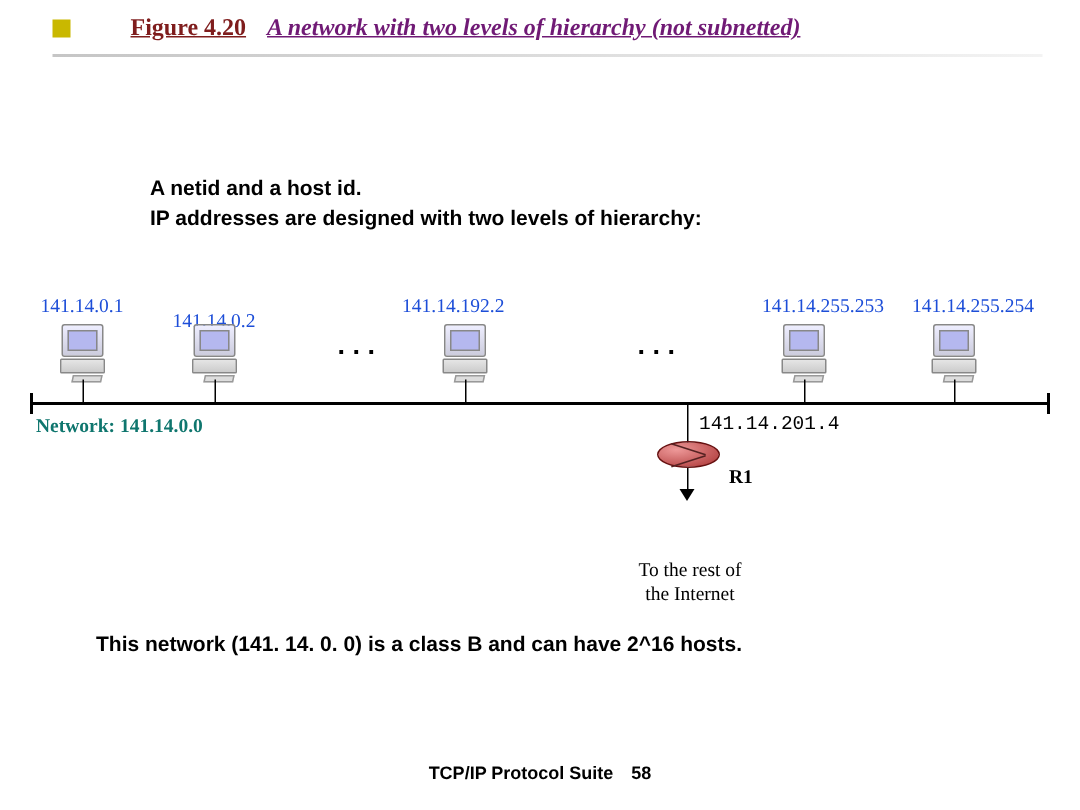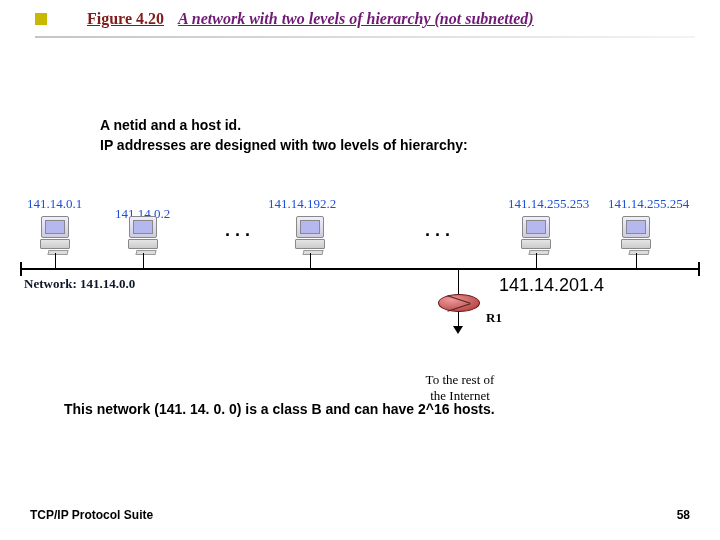--- a/index.html
+++ b/index.html
@@ -143,39 +143,38 @@
     position: absolute;
     top: 30px;
     font-size: 18px;
     font-weight: bold;
     font-family: Arial, sans-serif;
   }
   .net-label {
     position: absolute;
     top: 86px;
     left: 4px;
-    color: #0f172a;
+    color: #0f766e;
     font-weight: bold;
     font-size: 13px;
   }
   .router-drop {
     position: absolute;
     top: 79px;
     left: 438px;
     width: 1px;
     height: 26px;
     background: #000;
   }
   .router-ip {
     position: absolute;
     top: 85px;
     left: 446px;
-    font-size: 18px;
-    font-family: Liberation Sans, sans-serif;
-    margin-left: 33px;
+    font-size: 13px;
+    font-family: Liberation Mono, monospace;
   }
   .router {
     position: absolute;
     top: 104px;
     left: 418px;
     width: 42px;
     height: 18px;
     background: radial-gradient(ellipse at 30% 30%, #e99,#a33);
     border: 1px solid #611;
     border-radius: 50%;
@@ -217,35 +216,35 @@
     top: 146px;
     left: 400px;
     font-size: 13px;
     text-align: center;
     width: 80px;
     line-height: 1.2;
     margin-top: 36px;
   }
   .body-text-2 {
     position: absolute;
-    top: 400px;
+    top: 420px;
     left: 64px;
     font-family: Verdana, Arial, sans-serif;
     font-weight: bold;
     font-size: 14px;
     line-height: 1.4;
     color: #000;
   }
   .footer {
     position: absolute;
     bottom: 18px;
     left: 30px;
     right: 30px;
     display: flex;
-    justify-content: space-between;
+    justify-content: center;
     font-family: Verdana, Arial, sans-serif;
     font-size: 12px;
     font-weight: bold;
   }
   .page-num { color: #000; margin-left: 12px; }
 </style>
 </head>
 <body>
 
 <div class="title-row">

